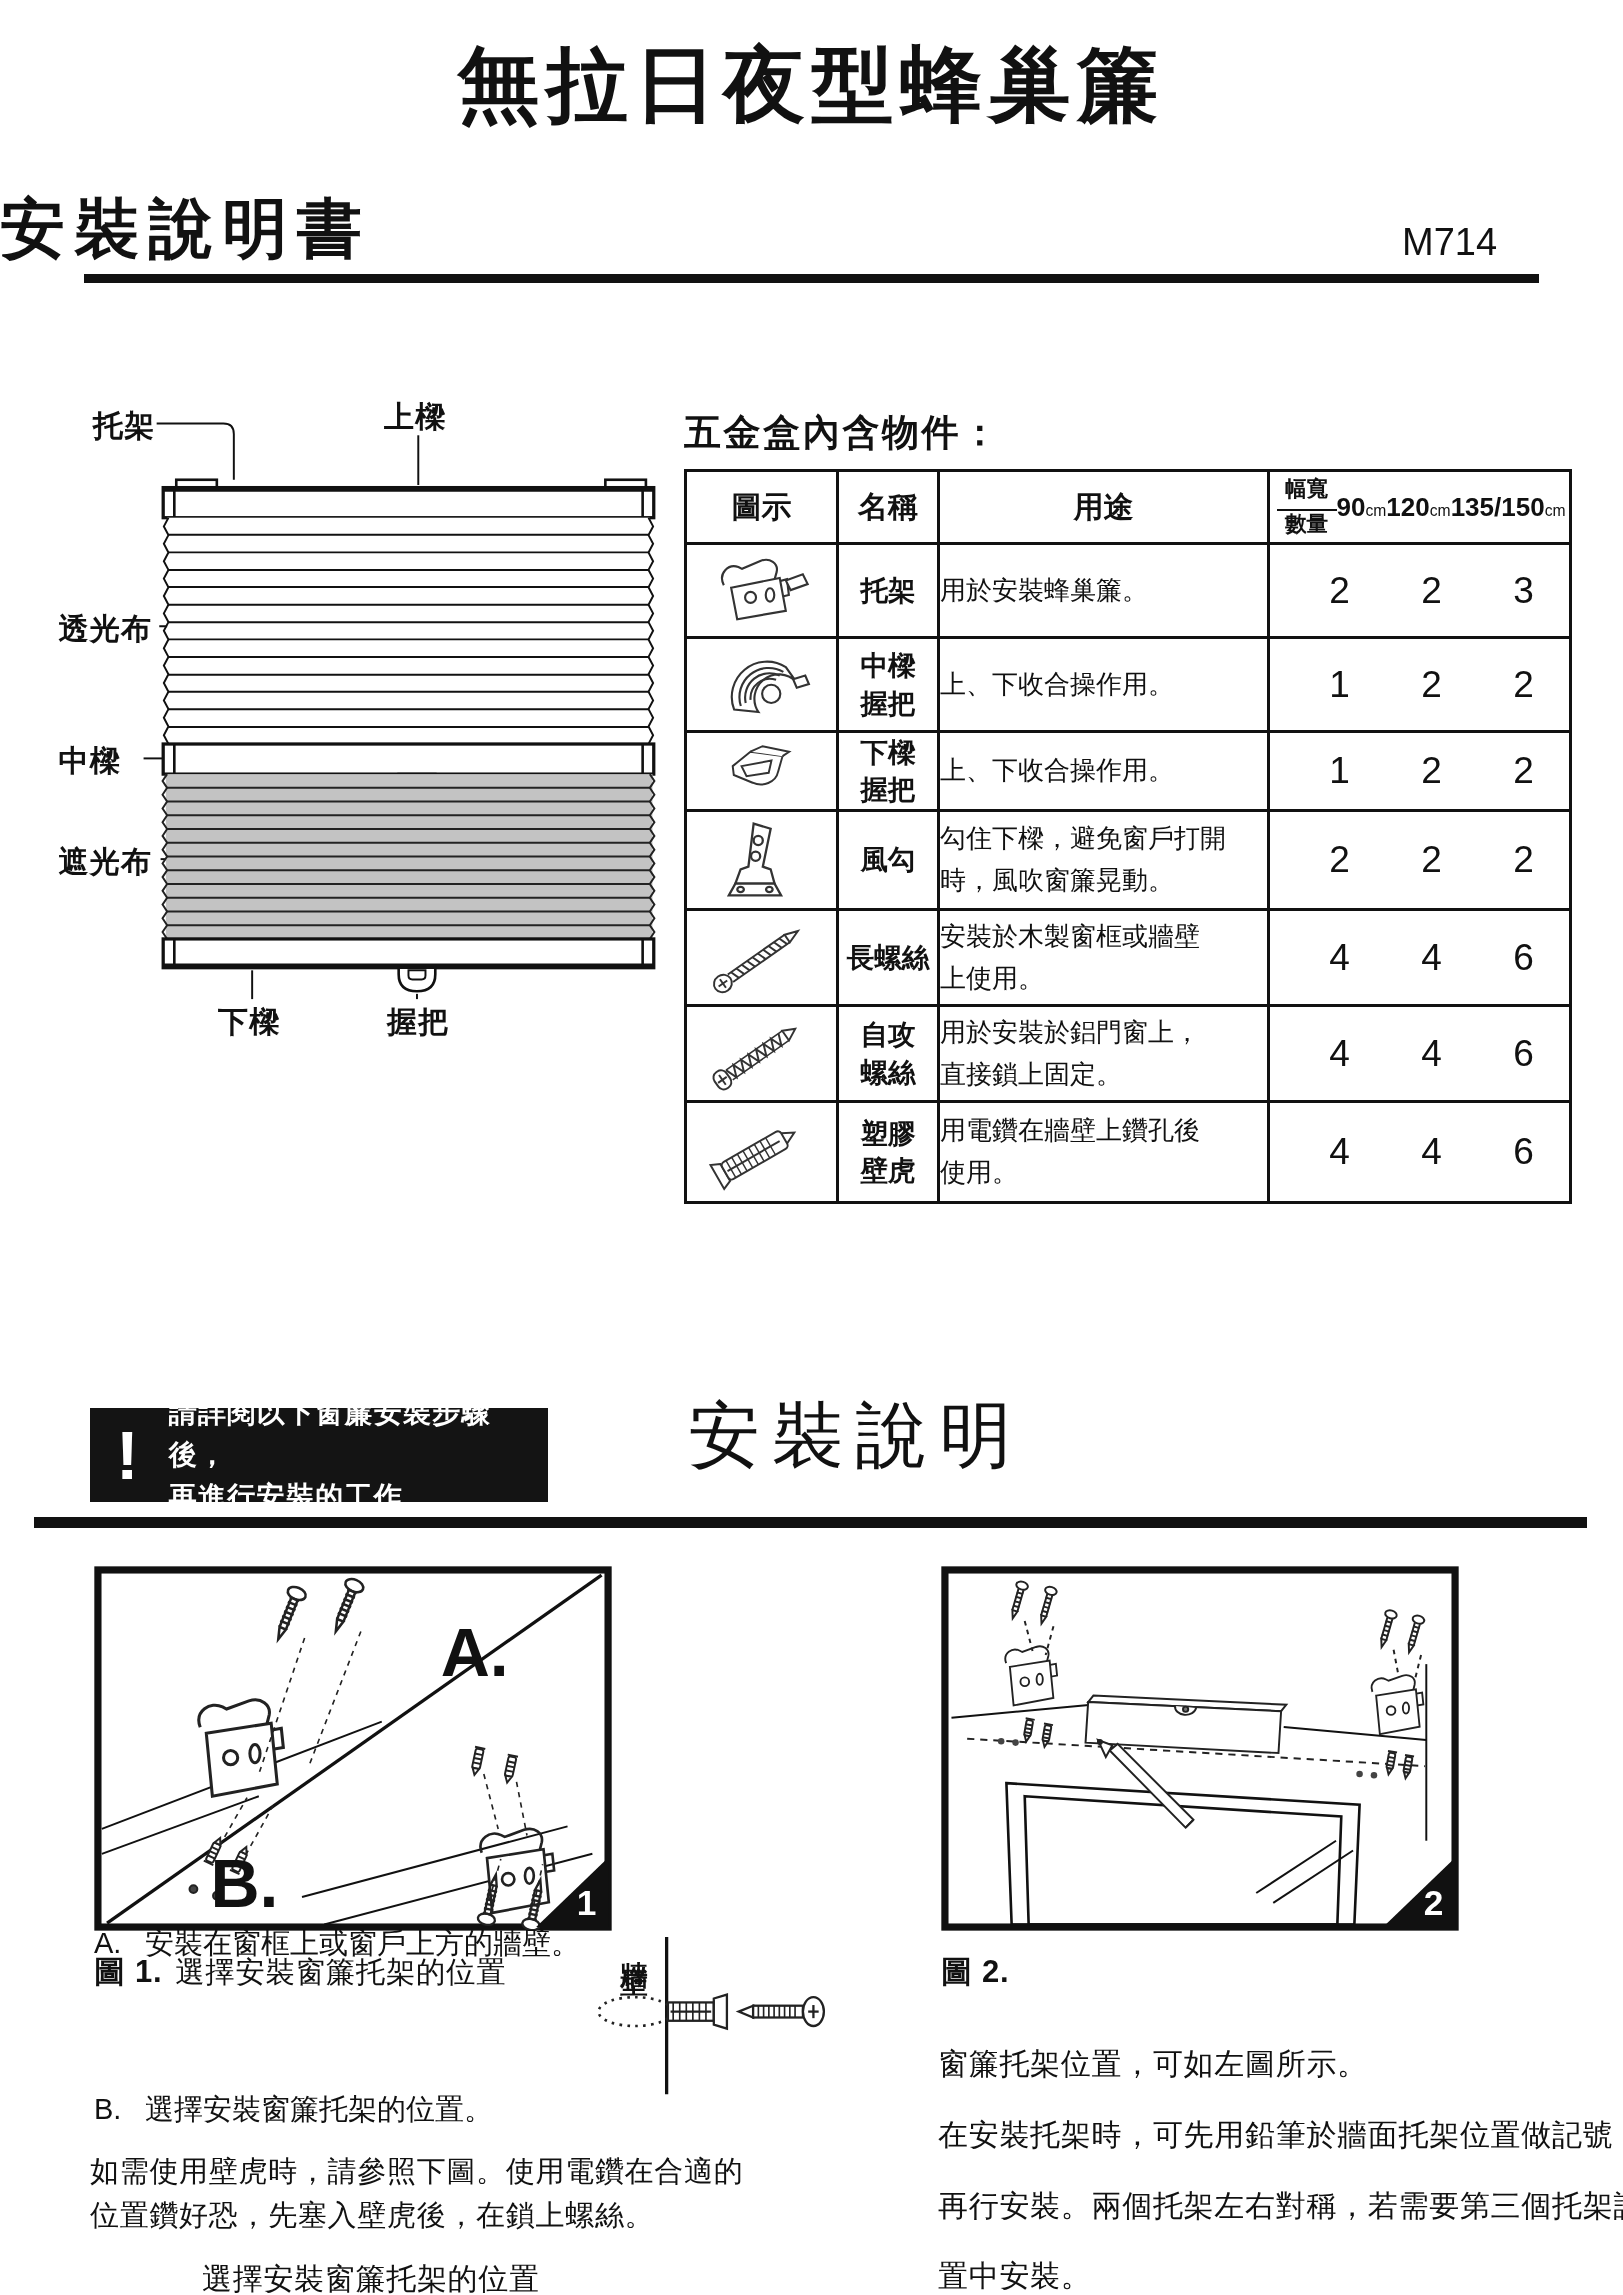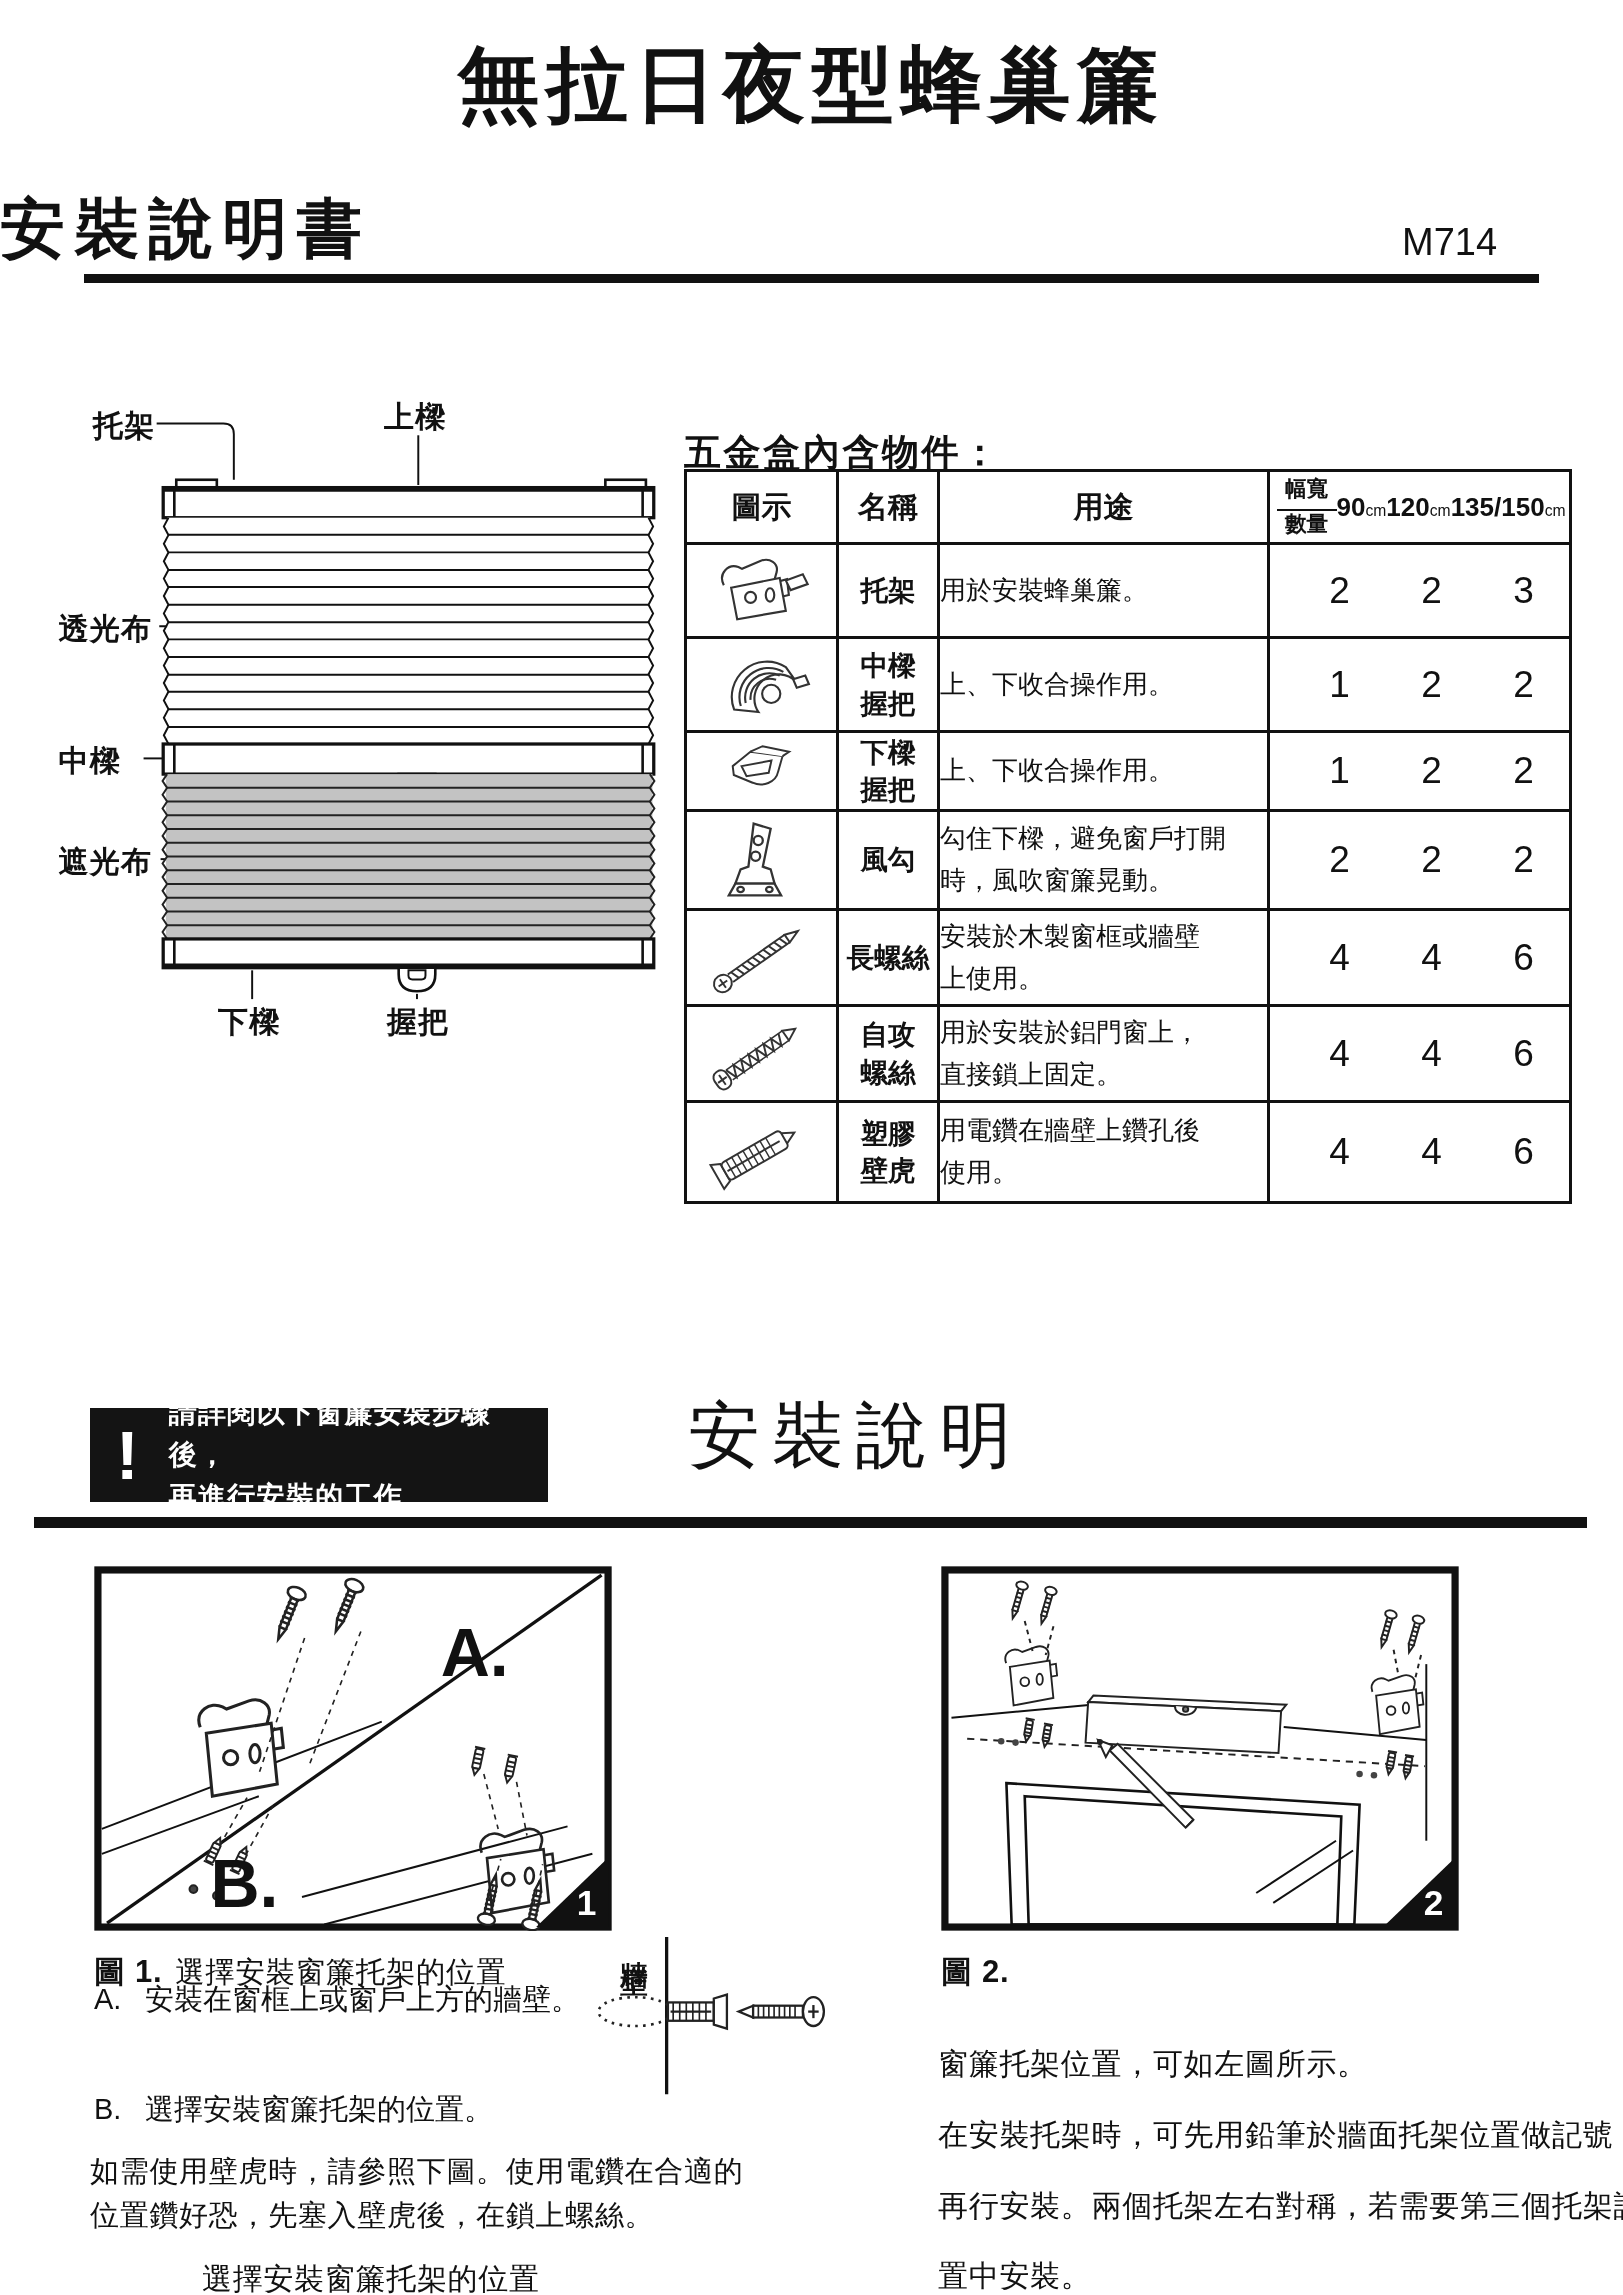--- a/index.html
+++ b/index.html
@@ -13,21 +13,21 @@
   .title{top:31px;left:0;width:100%;text-align:center;font-size:82px;font-weight:700;letter-spacing:6.5px;}
   .subtitle{top:185px;left:0;width:100%;text-align:left;font-size:65px;font-weight:600;letter-spacing:9.2px;}
   .model{top:221px;left:1402px;font-size:38px;font-weight:500;}
   .rule1{top:274px;left:84px;width:1455px;height:8.5px;background:#111;}
   .rule2{top:1517px;left:34px;width:1553px;height:11px;background:#111;}
   
   .blind-wrap{left:52px;top:363px;width:641px;height:694px;}
   .blind-wrap svg{position:absolute;left:0;top:0;}
   .dlabel{position:absolute;font-size:30px;font-weight:600;letter-spacing:1.3px;white-space:nowrap;}
   
-  .parts-heading{top:428px;left:684px;font-size:37px;font-weight:600;letter-spacing:2.6px;}
+  .parts-heading{top:408px;left:684px;font-size:37px;font-weight:600;letter-spacing:2.6px;}
   table.parts{position:absolute;top:469px;left:684px;border-collapse:collapse;table-layout:fixed;}
   table.parts td,table.parts th{border:3.3px solid #111;padding:0;vertical-align:middle;}
   table.parts{border:3.9px solid #111;}
   th.c-icon,td.c-icon{width:149px;text-align:center;}
   th.c-name,td.c-name{width:98px;text-align:center;}
   th.c-use,td.c-use{width:327px;}
   th.c-qty,td.c-qty{width:264px;}
   .hdr{font-size:30px;font-weight:600;text-align:center;}
   td.c-name{font-size:27.5px;font-weight:600;white-space:pre-line;line-height:1.35;}
   td.c-use{font-size:26px;line-height:1.6;padding-left:25px;padding-right:6.5px;white-space:pre-line;}
@@ -574,21 +574,21 @@
       <ellipse cx="344" cy="126" rx="16" ry="22"></ellipse>
       <line x1="336" y1="126" x2="352" y2="126"></line>
         <line x1="344" y1="116" x2="344" y2="136"></line>
     </g>
   </svg>
   <div class="abs wall-label" style="left:616px;top:1938px;">牆壁</div>
 
   <div class="abs cap" style="left:94px;top:1951px;">
     <span class="no">圖 1.</span><span>選擇安裝窗簾托架的位置</span>
   </div>
-  <div class="abs item-line" style="left:94px;top:1980px;">
+  <div class="abs item-line" style="left:94px;top:1924px;">
     <span class="no">A.</span><span>安裝在窗框上或窗戶上方的牆壁。</span>
   </div>
   <div class="abs item-line" style="left:94px;top:2090px;">
     <span class="no">B.</span><span>選擇安裝窗簾托架的位置。</span>
   </div>
   <div class="abs note" style="left:90px;top:2196px;">位置鑽好恐，先塞入壁虎後，在鎖上螺絲。</div>
   <div class="abs note" style="left:90px;top:2152px;">如需使用壁虎時，請參照下圖。使用電鑽在合適的</div>
   <div class="abs note" style="left:202px;top:2259px;font-size:30px;">選擇安裝窗簾托架的位置</div>
 
   <div class="abs cap" style="left:941px;top:1951px;">

